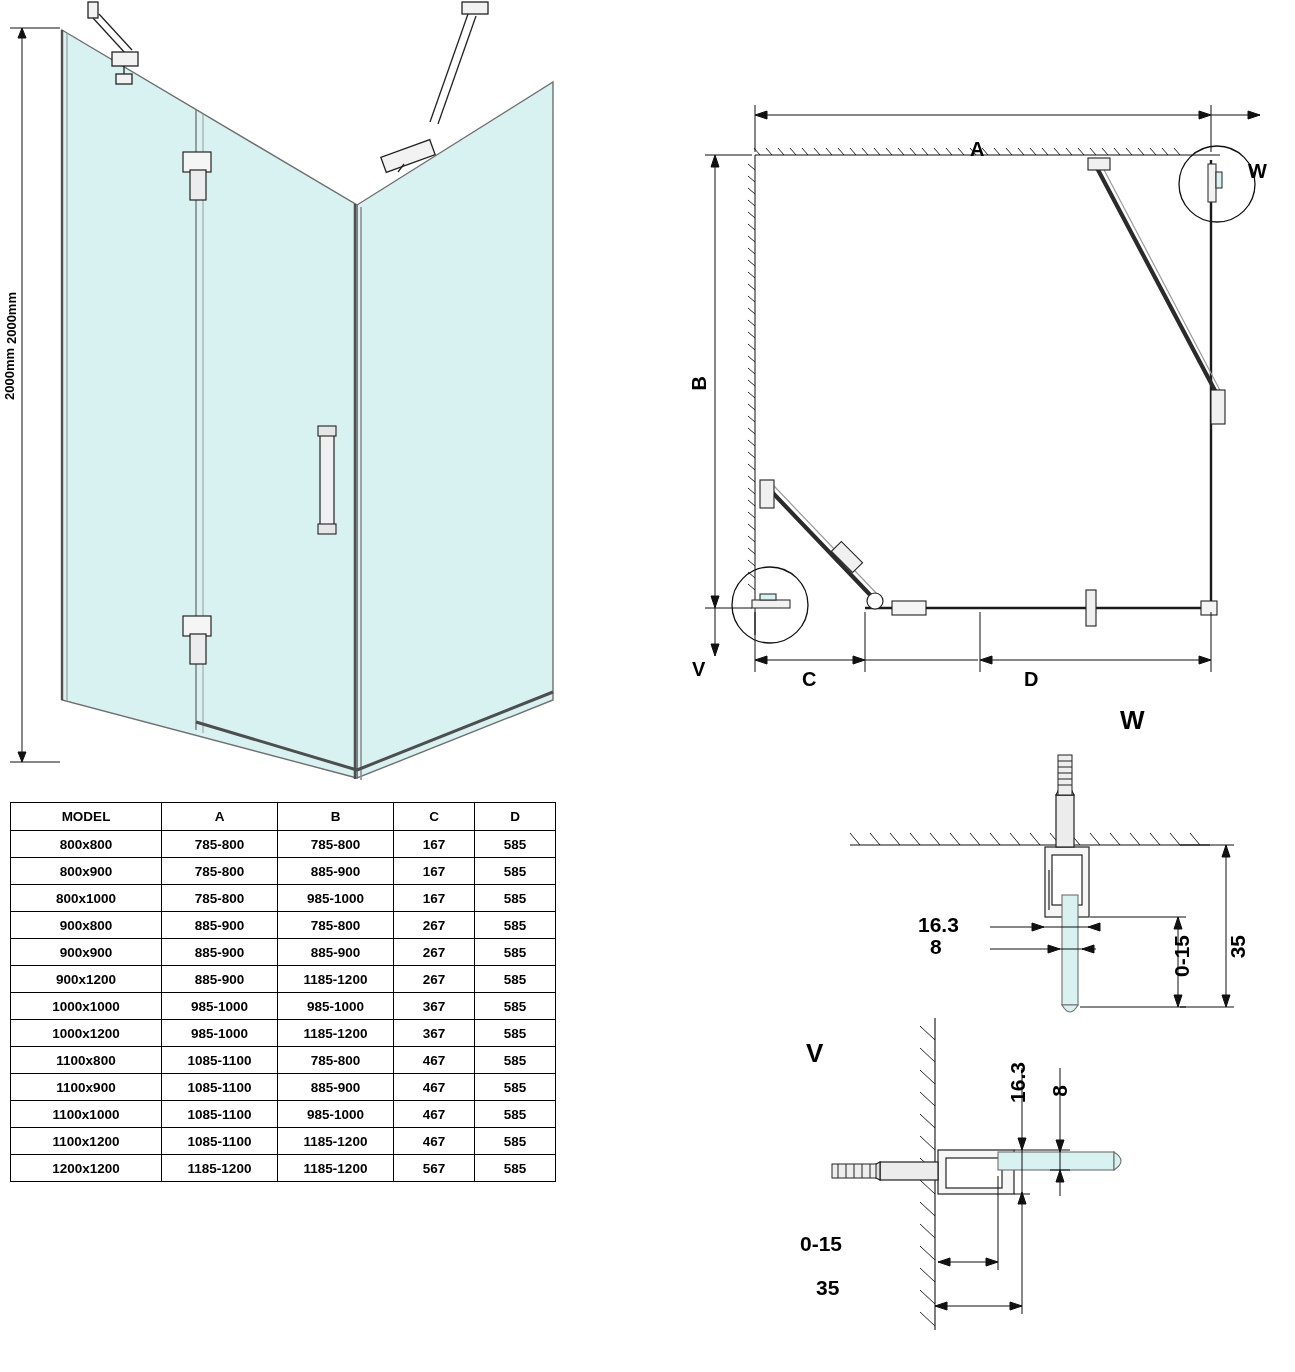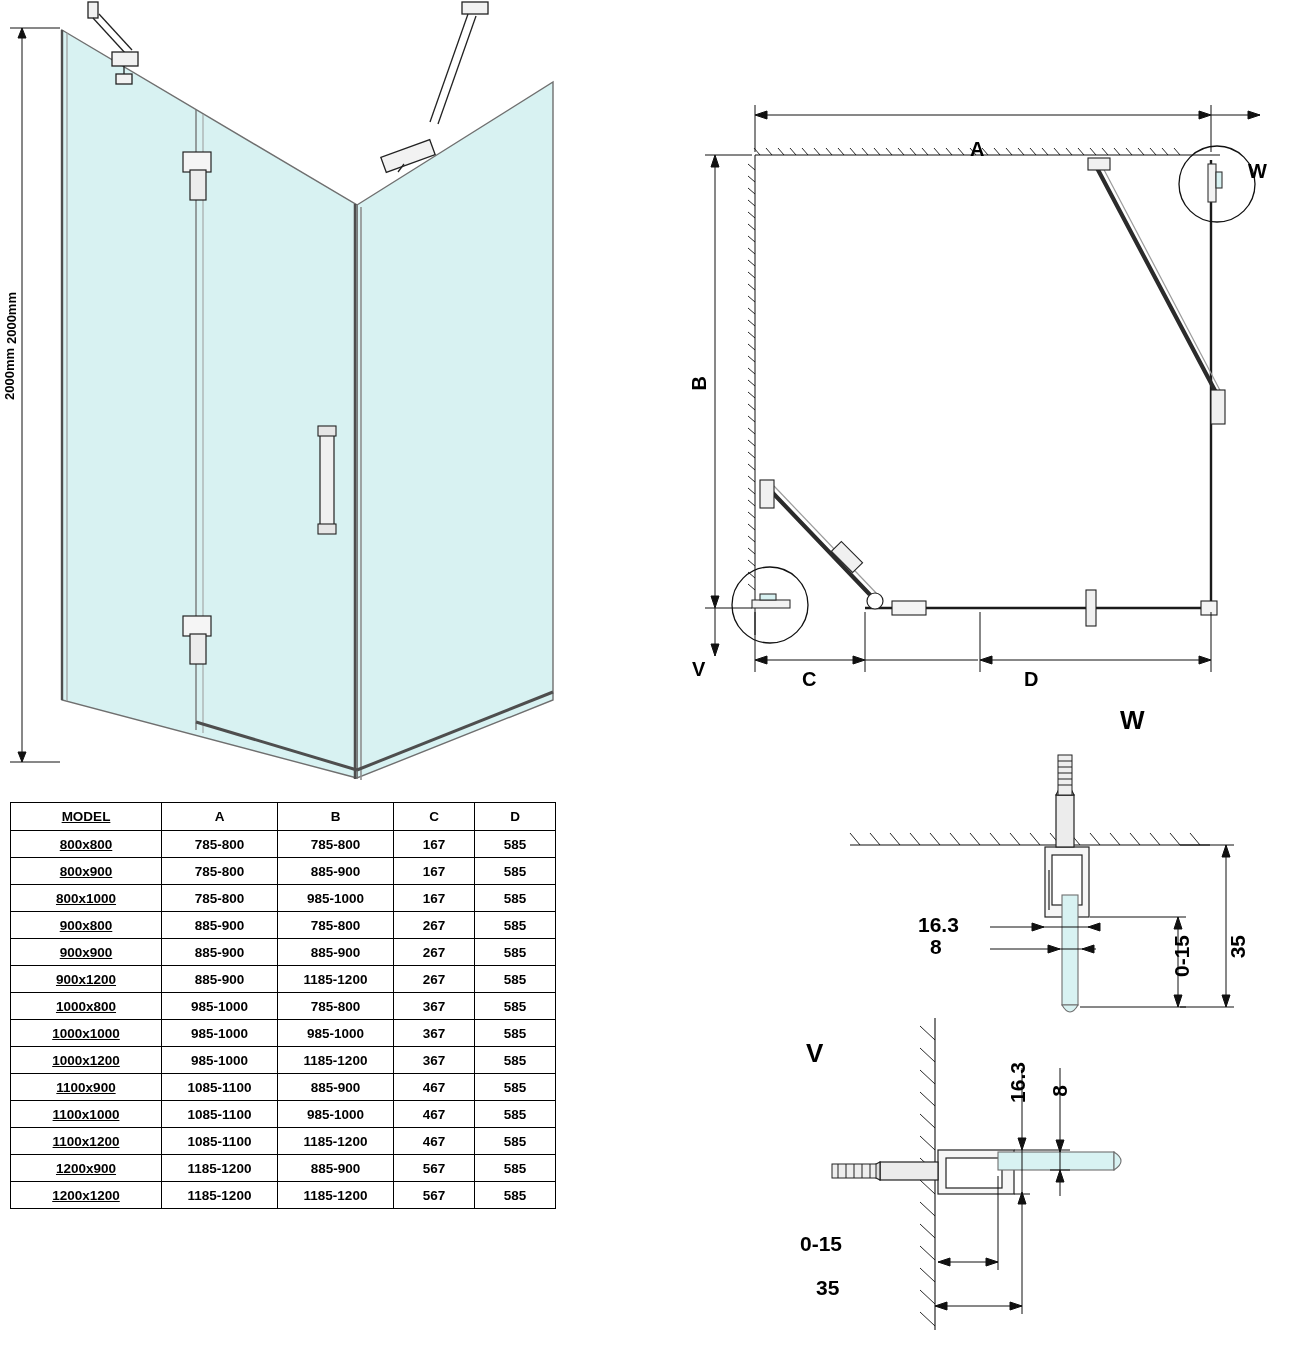--- a/index.html
+++ b/index.html
@@ -13,21 +13,21 @@
   
   #elevation{position:absolute;left:0;top:0;width:580px;height:790px;}
 
   
   #spec-table{position:absolute;left:10px;top:802px;border-collapse:collapse;}
   #spec-table th,#spec-table td{
     border:1px solid #000;font-size:13.5px;text-align:center;
     padding:0;height:26px;font-weight:bold;font-family:"Liberation Sans",sans-serif;
   }
   #spec-table th{height:27px;}
-  #spec-table .c-model{width:150px;text-decoration:underline;}
+  #spec-table .c-model{width:150px;}
   #spec-table .c-a{width:115px;}
   #spec-table .c-b{width:115px;}
   #spec-table .c-c{width:80px;}
   #spec-table .c-d{width:80px;}
 
   
   #plan{position:absolute;left:660px;top:60px;width:620px;height:640px;}
 
   
   #detailW{position:absolute;left:830px;top:735px;width:460px;height:330px;}
@@ -504,41 +504,41 @@
           <td class="c-d">585</td>
         </tr>
         <tr>
           <td class="c-model">900x1200</td>
           <td class="c-a">885-900</td>
           <td class="c-b">1185-1200</td>
           <td class="c-c">267</td>
           <td class="c-d">585</td>
         </tr>
         <tr>
-          <td class="c-model">1000x800</td>
-          <td class="c-a">985-1000</td>
-          <td class="c-b">785-800</td>
-          <td class="c-c">367</td>
-          <td class="c-d">585</td>
-        </tr>
-        <tr>
           <td class="c-model">1000x1000</td>
           <td class="c-a">985-1000</td>
           <td class="c-b">985-1000</td>
           <td class="c-c">367</td>
           <td class="c-d">585</td>
         </tr>
         <tr>
           <td class="c-model">1000x1200</td>
           <td class="c-a">985-1000</td>
           <td class="c-b">1185-1200</td>
           <td class="c-c">367</td>
           <td class="c-d">585</td>
         </tr>
         <tr>
+          <td class="c-model">1100x800</td>
+          <td class="c-a">1085-1100</td>
+          <td class="c-b">785-800</td>
+          <td class="c-c">467</td>
+          <td class="c-d">585</td>
+        </tr>
+        <tr>
           <td class="c-model">1100x900</td>
           <td class="c-a">1085-1100</td>
           <td class="c-b">885-900</td>
           <td class="c-c">467</td>
           <td class="c-d">585</td>
         </tr>
         <tr>
           <td class="c-model">1100x1000</td>
           <td class="c-a">1085-1100</td>
           <td class="c-b">985-1000</td>
@@ -546,27 +546,20 @@
           <td class="c-d">585</td>
         </tr>
         <tr>
           <td class="c-model">1100x1200</td>
           <td class="c-a">1085-1100</td>
           <td class="c-b">1185-1200</td>
           <td class="c-c">467</td>
           <td class="c-d">585</td>
         </tr>
         <tr>
-          <td class="c-model">1200x900</td>
-          <td class="c-a">1185-1200</td>
-          <td class="c-b">885-900</td>
-          <td class="c-c">567</td>
-          <td class="c-d">585</td>
-        </tr>
-        <tr>
           <td class="c-model">1200x1200</td>
           <td class="c-a">1185-1200</td>
           <td class="c-b">1185-1200</td>
           <td class="c-c">567</td>
           <td class="c-d">585</td>
         </tr>
       </tbody>
   </table>
 
 </div>

